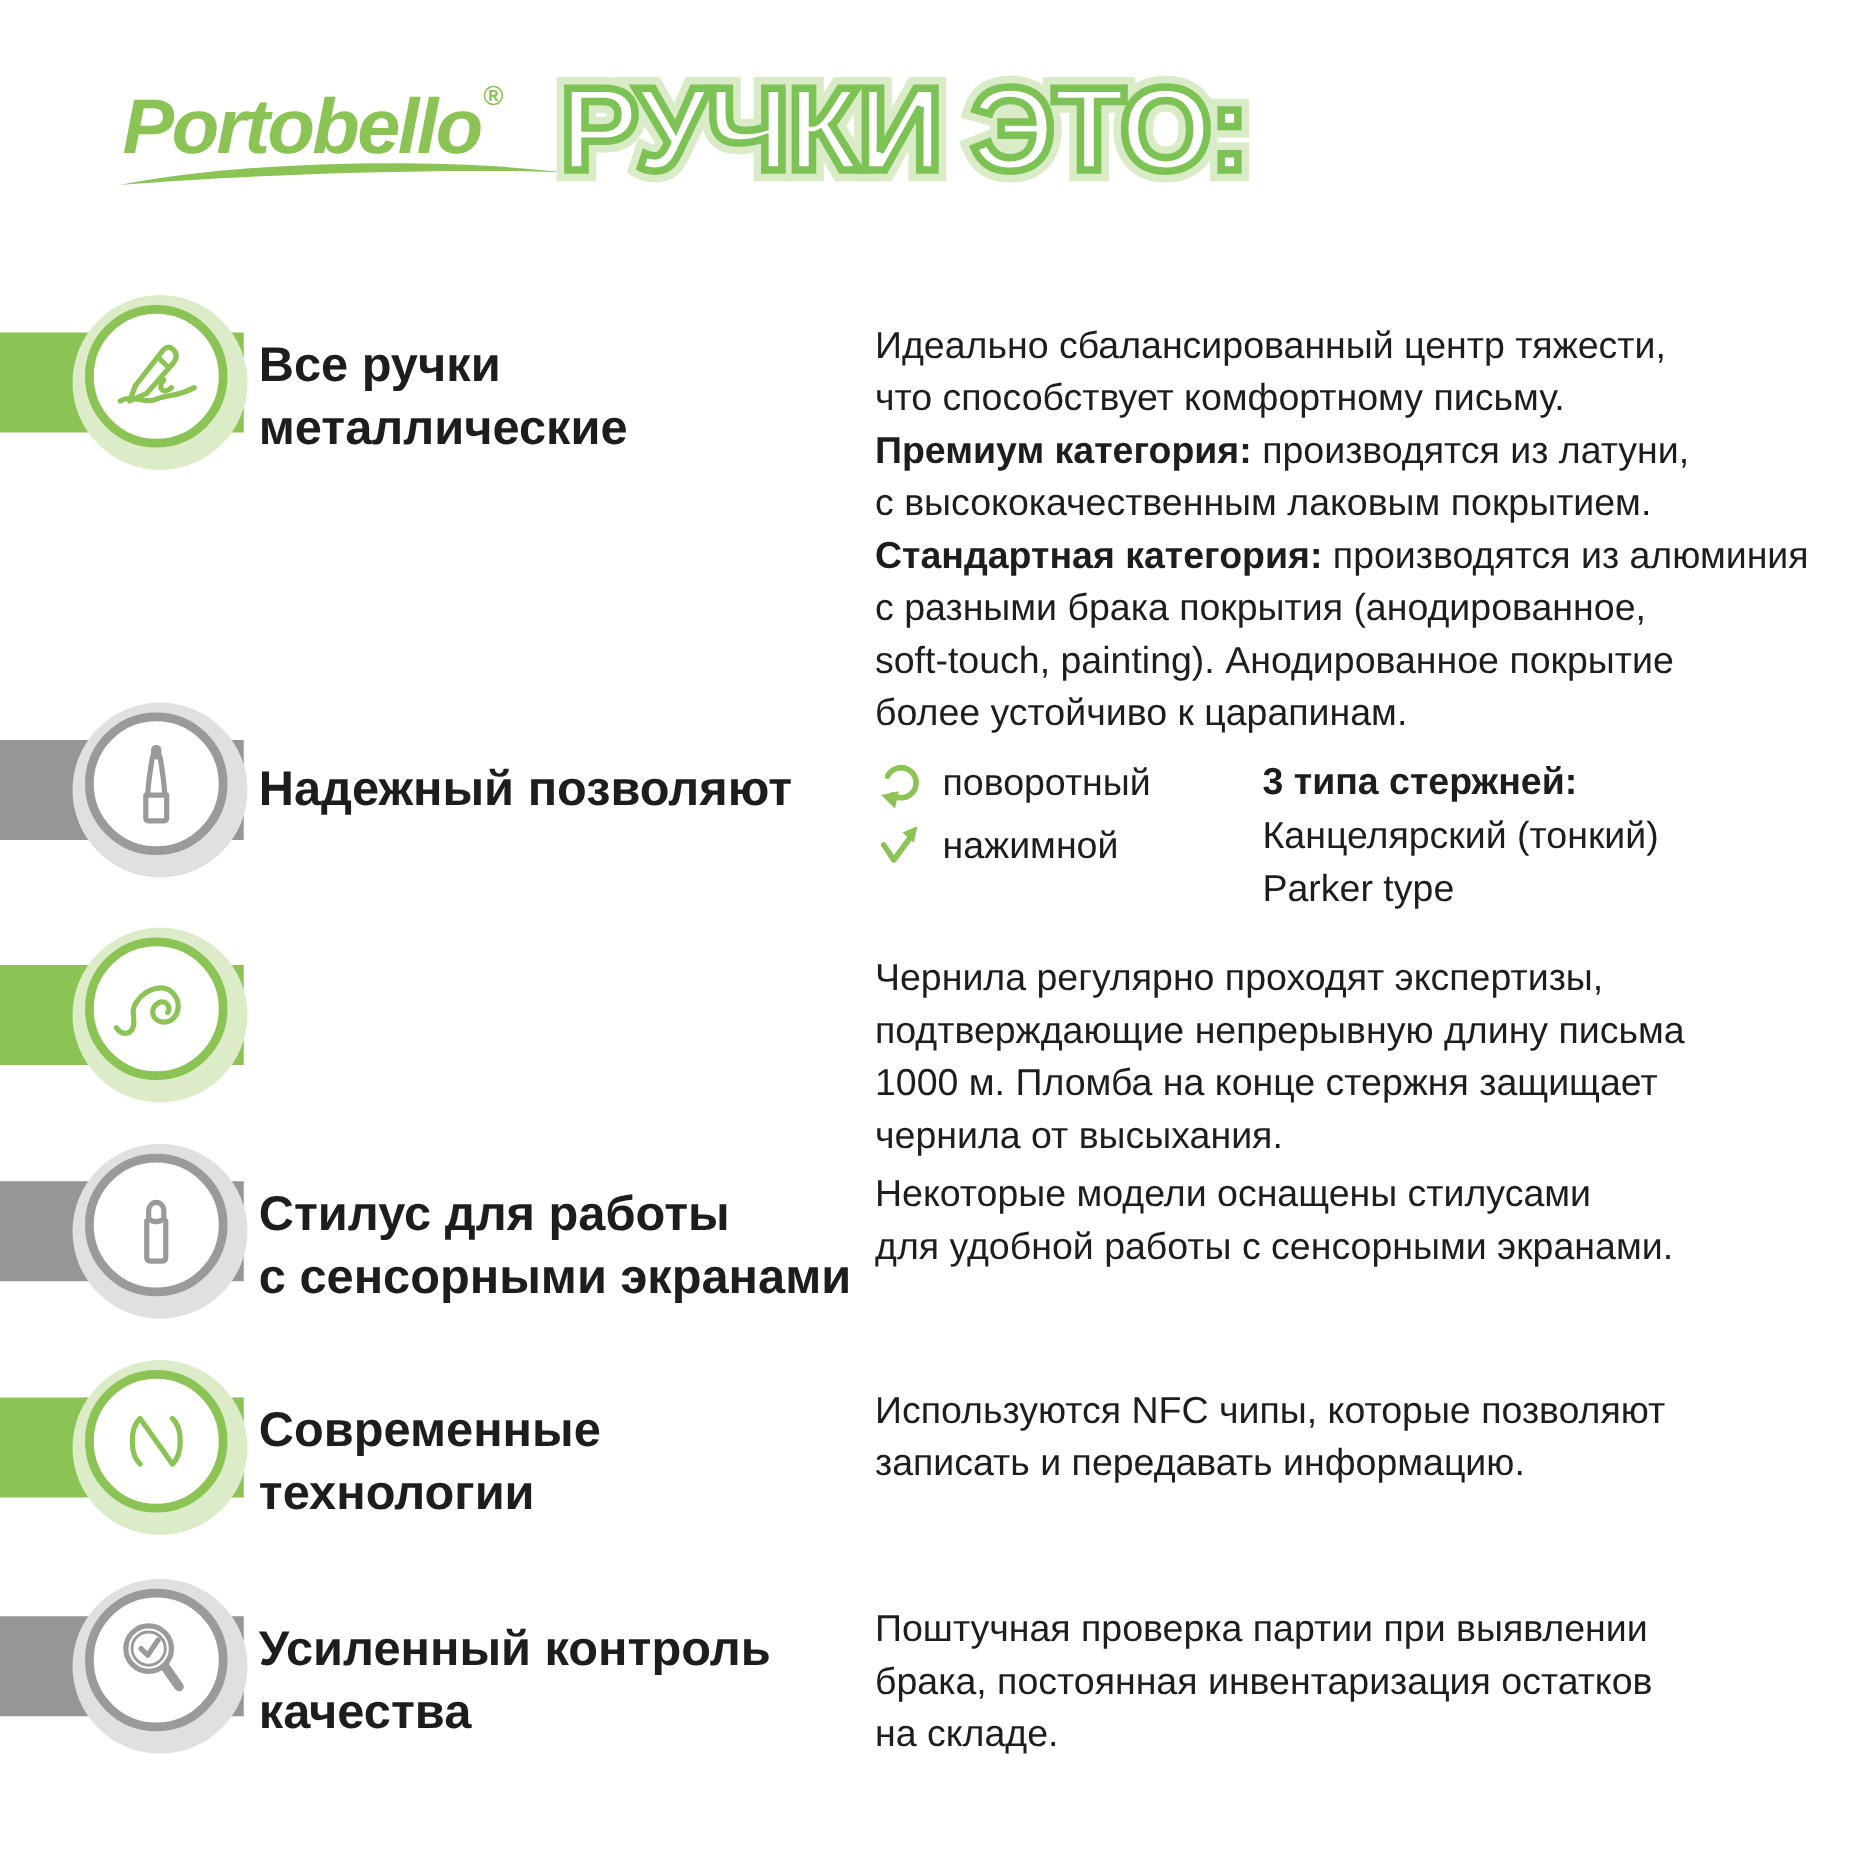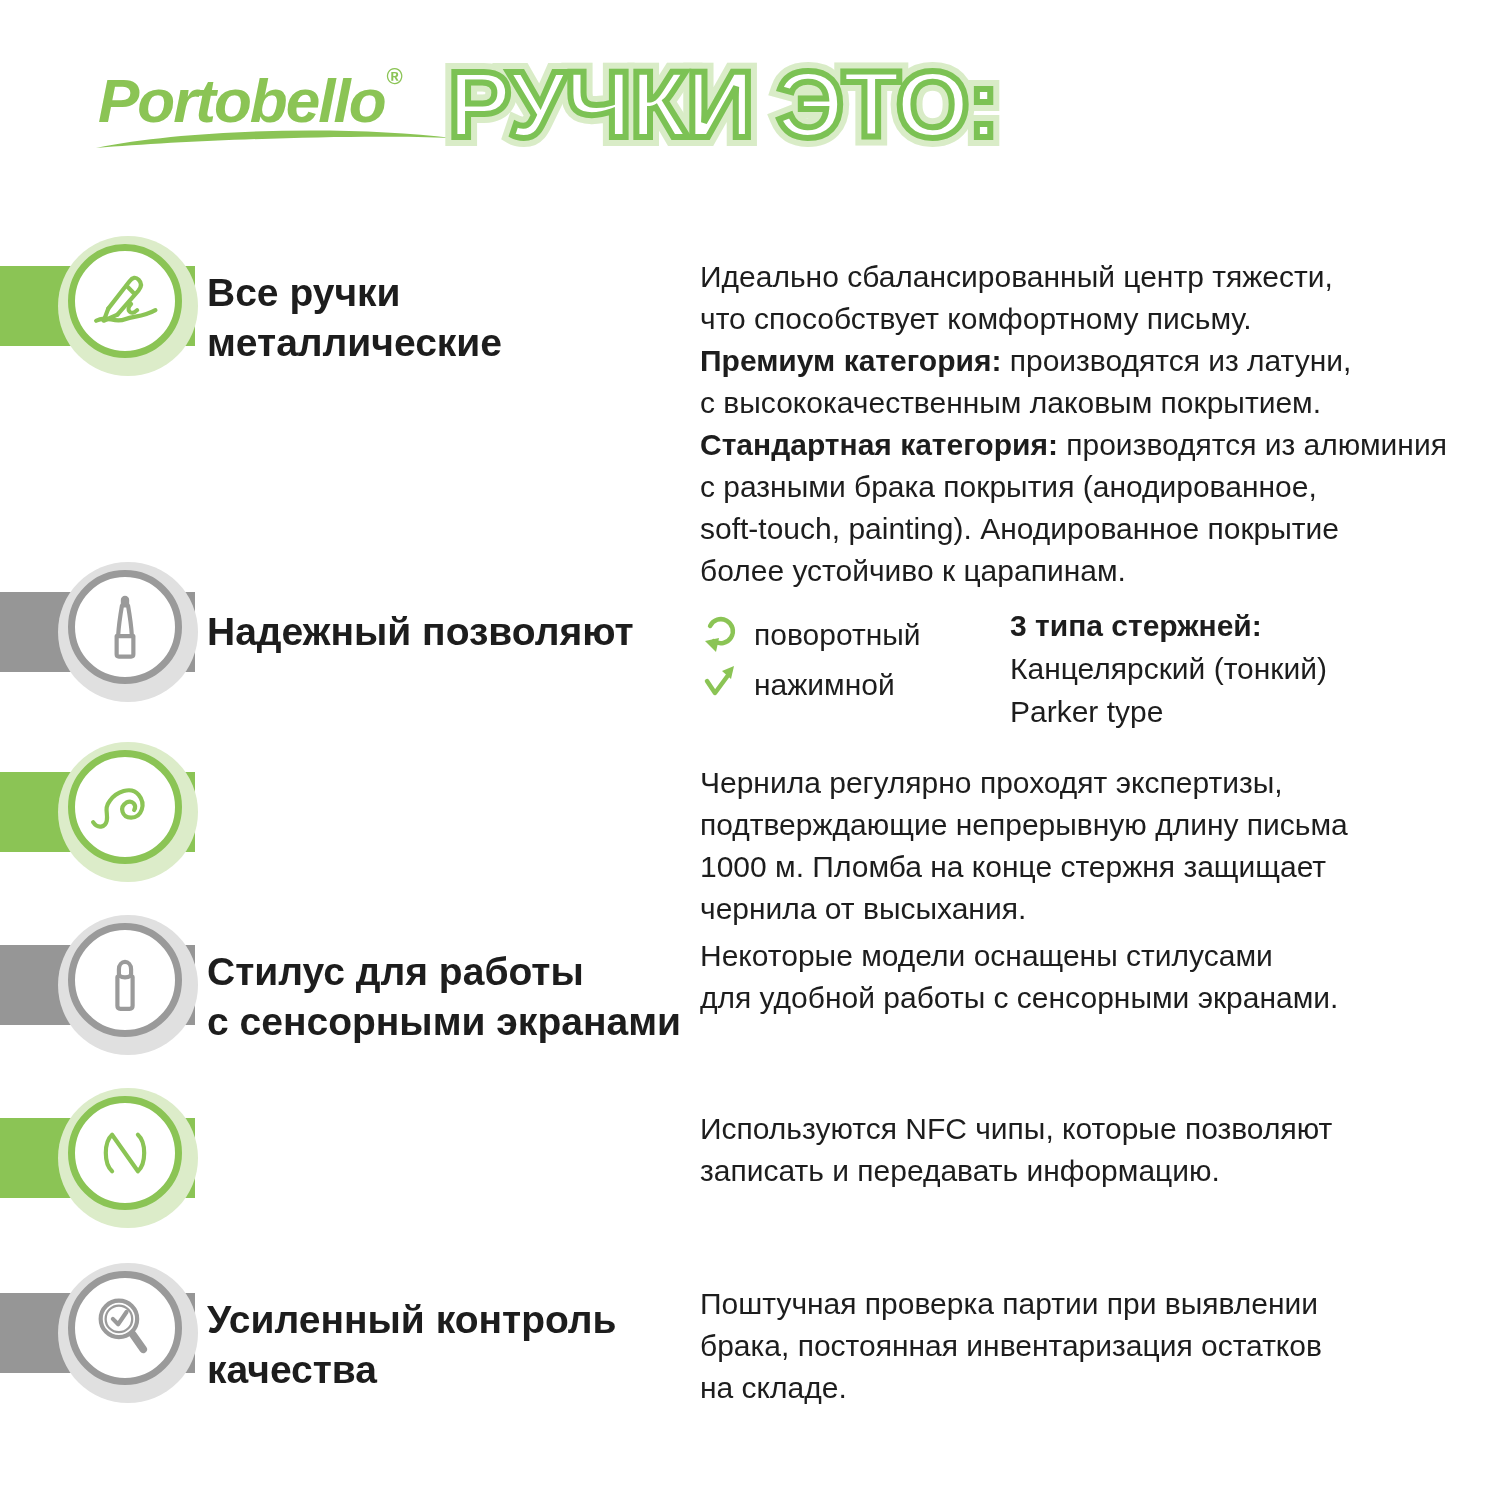--- a/index.html
+++ b/index.html
@@ -34,21 +34,21 @@
   h2{position:absolute;left:207px;top:32px;margin:0;width:500px;font-size:39px;
      line-height:50px;font-weight:bold;color:#1d1d1d;}
   h2 span{white-space:pre-line;}
   .one-line h2{top:45px;}
   .desc{position:absolute;left:700px;top:20px;margin:0;width:820px;font-size:30px;
         line-height:42px;color:#1d1d1d;white-space:pre-line;}
   .b{font-weight:bold;margin-top:25px;}
 
   
   .mech-options{position:absolute;left:700px;top:40px;}
-  .mech-option{display:flex;align-items:flex-end;height:50px;}
+  .mech-option{display:flex;align-items:center;height:50px;}
   .mech-option svg{width:40px;height:40px;color:#8BC455;}
   .mech-option .lbl{margin-left:14px;font-size:30px;}
   .refills{position:absolute;left:1010px;top:42px;font-size:30px;line-height:43px;white-space:pre-line;}
   .refills .rt{font-weight:bold;}
 </style>
 </head>
 <body>
 
 <div class="canvas">
 
@@ -155,20 +155,22 @@
 
   <section class="row green" style="top:1088px">
     <div class="bar"></div>
     <div class="icon-halo">
       <div class="icon-circle">
         <svg viewBox="0 0 100 100" fill="none" stroke="currentColor" stroke-width="5.5" stroke-linecap="round" stroke-linejoin="round">
           <path d="M33 74 C22 64 22 36 33 26 L67 74 C78 64 78 36 67 26"></path>
         </svg>
       </div>
     </div>
+    <h2><span>Современные
+технологии</span></h2>
     <p class="desc">Используются NFC чипы, которые позволяют
 записать и передавать информацию.</p>
   </section>
 
   <section class="row gray" style="top:1263px">
     <div class="bar"></div>
     <div class="icon-halo">
       <div class="icon-circle">
         <svg viewBox="0 0 100 100" fill="none" stroke="currentColor" stroke-width="5.5" stroke-linecap="round" stroke-linejoin="round">
           <circle cx="42" cy="38" r="24"></circle>

